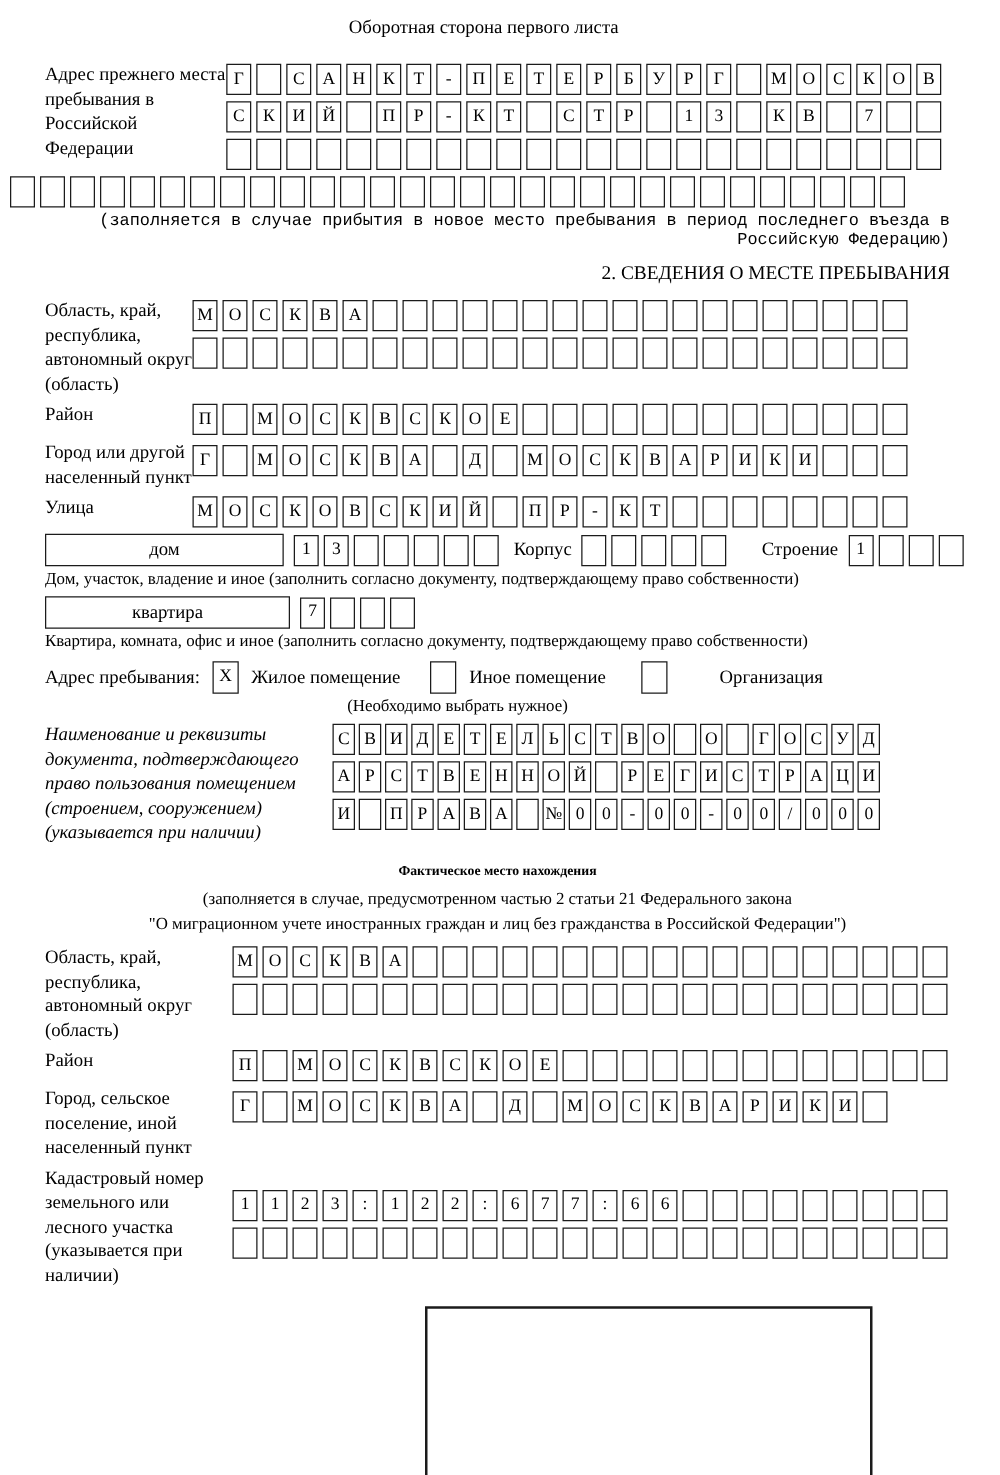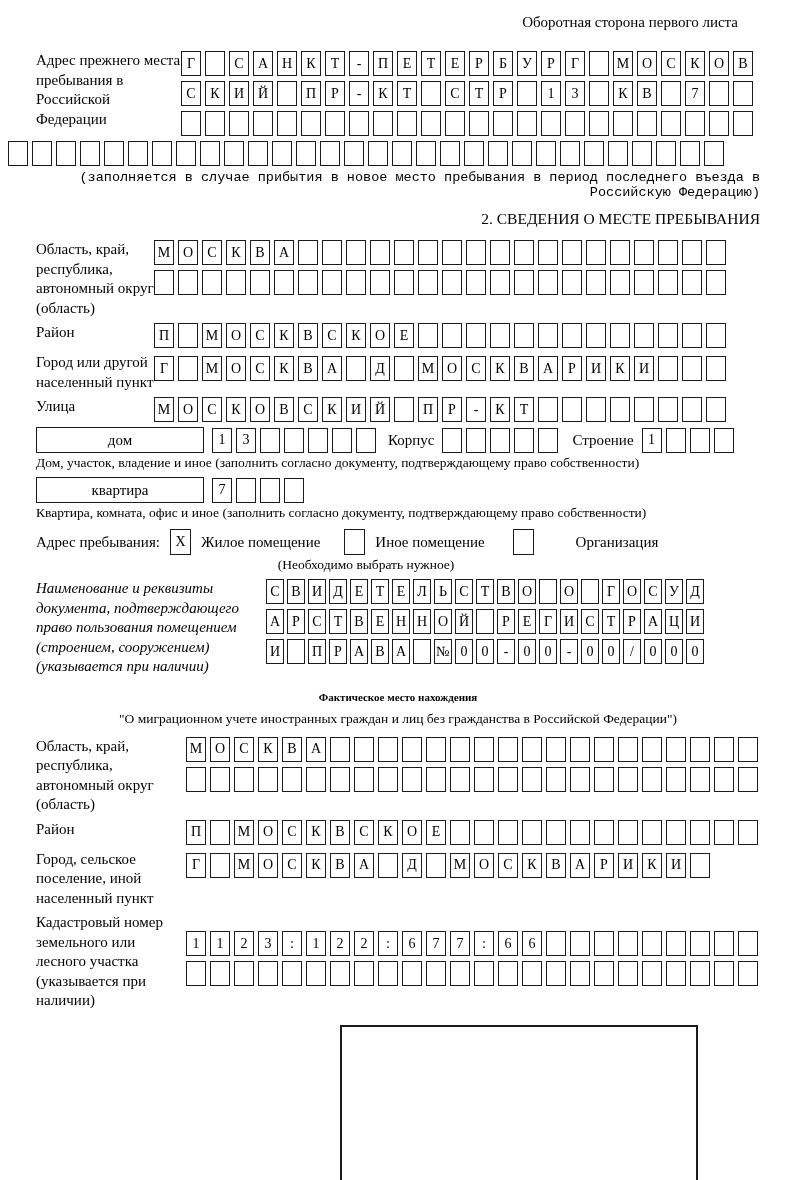--- a/index.html
+++ b/index.html
@@ -1,21 +1,21 @@
 <!DOCTYPE html>
 <html lang="ru"><head>
 <meta charset="utf-8">
 <style>
   html,body{margin:0;padding:0;background:#9a9a9a;}
   .page{
     width:800px;height:1180px;margin:0 auto;background:#ffffff;color:#000;
     font-family:"Liberation Serif","DejaVu Serif",serif;
     box-sizing:border-box;padding:14px 40px 0 36px;position:relative;overflow:hidden;
   }
-  .hdr-note{text-align:right;font-size:15px;padding-right:22px;margin-bottom:20px;}
+  .hdr-note{text-align:center;font-size:15px;padding-right:22px;margin-bottom:20px;}
   .frow{display:flex;align-items:flex-start;}
   .flabel{flex:0 0 auto;font-size:15px;line-height:1.3;}
   .cellcol{display:flex;flex-direction:column;gap:5px;}
   .cells{display:flex;gap:4px;}
   .cell{
     box-sizing:border-box;flex:0 0 auto;width:20px;height:25px;
     border:1.6px solid #1b1b1b;display:flex;align-items:center;justify-content:center;
     font-size:14px;line-height:1;background:#fff;
   }
   .cells.small .cell{width:18px;}
@@ -312,50 +312,50 @@
         <div class="cell"></div>
         <div class="cell"></div>
         <div class="cell"></div>
         <div class="cell"></div>
         <div class="cell"></div>
         <div class="cell"></div>
       </div>
   </div>
 
   <div class="frow" style="gap:8px;align-items:center;margin-top:2px;">
-    <div class="widebox" style="width:168px;">дом</div>
+    <div class="widebox" style="width:191px;">дом</div>
     <div class="cells">
         <div class="cell">1</div>
         <div class="cell">3</div>
         <div class="cell"></div>
         <div class="cell"></div>
         <div class="cell"></div>
         <div class="cell"></div>
         <div class="cell"></div>
       </div>
     <div class="inline-lab" style="margin-left:4px;">Корпус</div>
     <div class="cells">
         <div class="cell"></div>
         <div class="cell"></div>
         <div class="cell"></div>
         <div class="cell"></div>
         <div class="cell"></div>
       </div>
-    <div class="inline-lab" style="margin-left:6px;">Строение</div>
+    <div class="inline-lab" style="margin-left:20px;">Строение</div>
     <div class="cells">
         <div class="cell">1</div>
         <div class="cell"></div>
         <div class="cell"></div>
         <div class="cell"></div>
       </div>
   </div>
   <div class="caption">Дом, участок, владение и иное (заполнить согласно документу, подтверждающему право собственности)</div>
 
   <div class="frow" style="gap:8px;align-items:center;">
-    <div class="widebox" style="width:168px;">квартира</div>
+    <div class="widebox" style="width:196px;">квартира</div>
     <div class="cells">
         <div class="cell">7</div>
         <div class="cell"></div>
         <div class="cell"></div>
         <div class="cell"></div>
       </div>
   </div>
   <div class="caption">Квартира, комната, офис и иное (заполнить согласно документу, подтверждающему право собственности)</div>
 
   <div class="stay-row">
@@ -438,20 +438,21 @@
           <div class="cell">0</div>
           <div class="cell">/</div>
           <div class="cell">0</div>
           <div class="cell">0</div>
           <div class="cell">0</div>
         </div>
     </div>
   </div>
 
   <div class="fact-title">Фактическое место нахождения</div>
+  <div class="fact-note">(заполняется в случае, предусмотренном частью 2 статьи 21 Федерального закона</div>
   <div class="fact-note" style="margin-bottom:8px;">"О миграционном учете иностранных граждан и лиц без гражданства в Российской Федерации")</div>
 
   <div class="frow mb">
     <div class="flabel lbl-b">Область, край, республика, автономный округ (область)</div>
     <div class="cellcol">
       <div class="cells">
           <div class="cell">М</div>
           <div class="cell">О</div>
           <div class="cell">С</div>
           <div class="cell">К</div>

